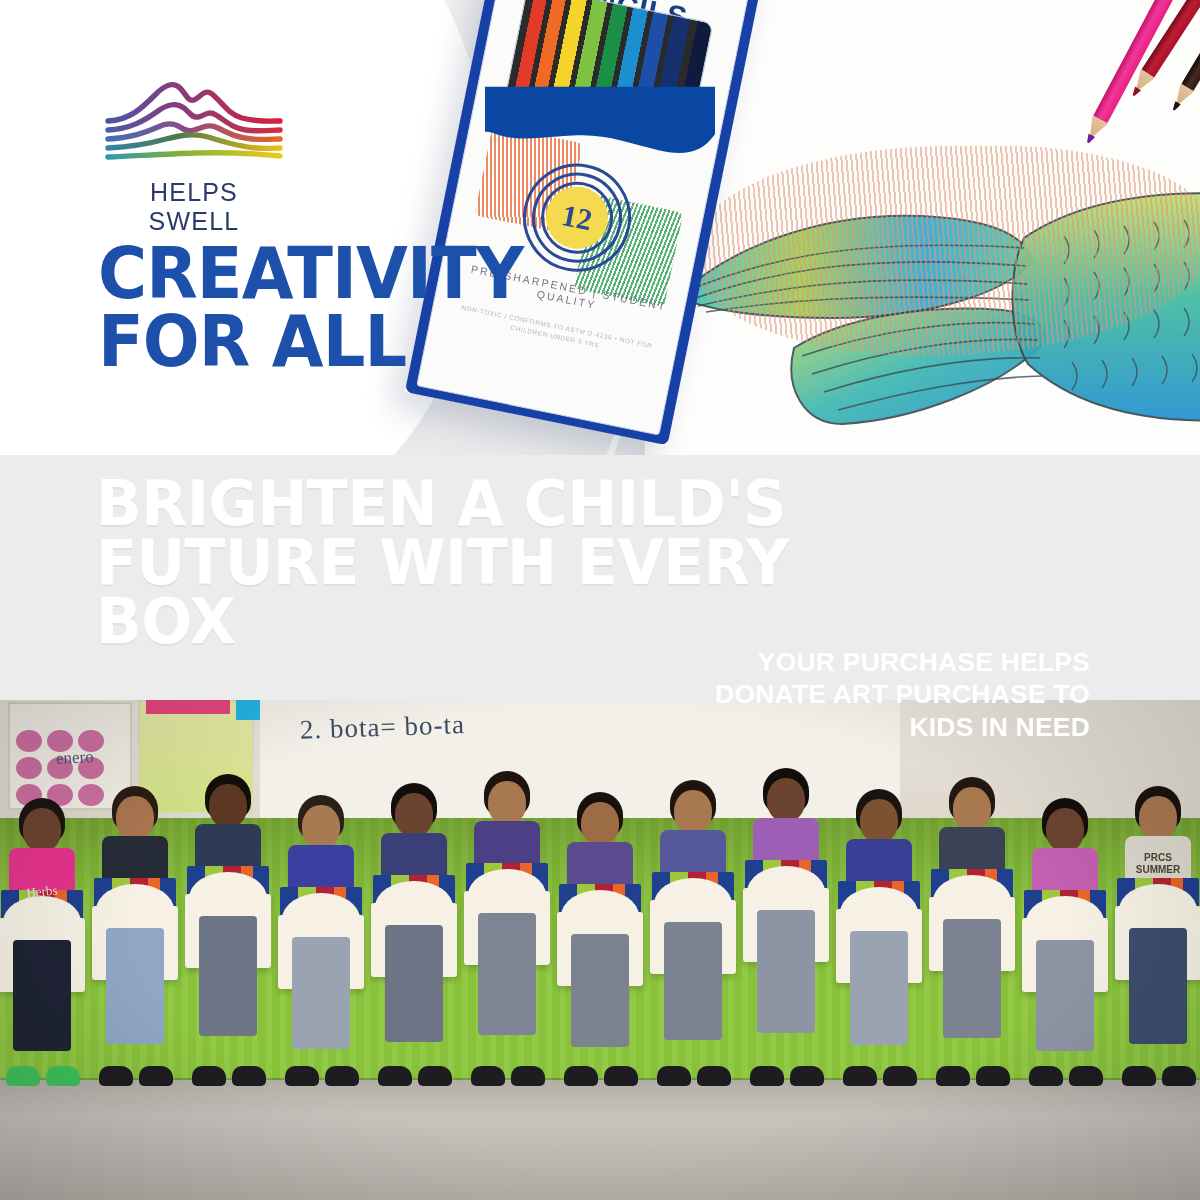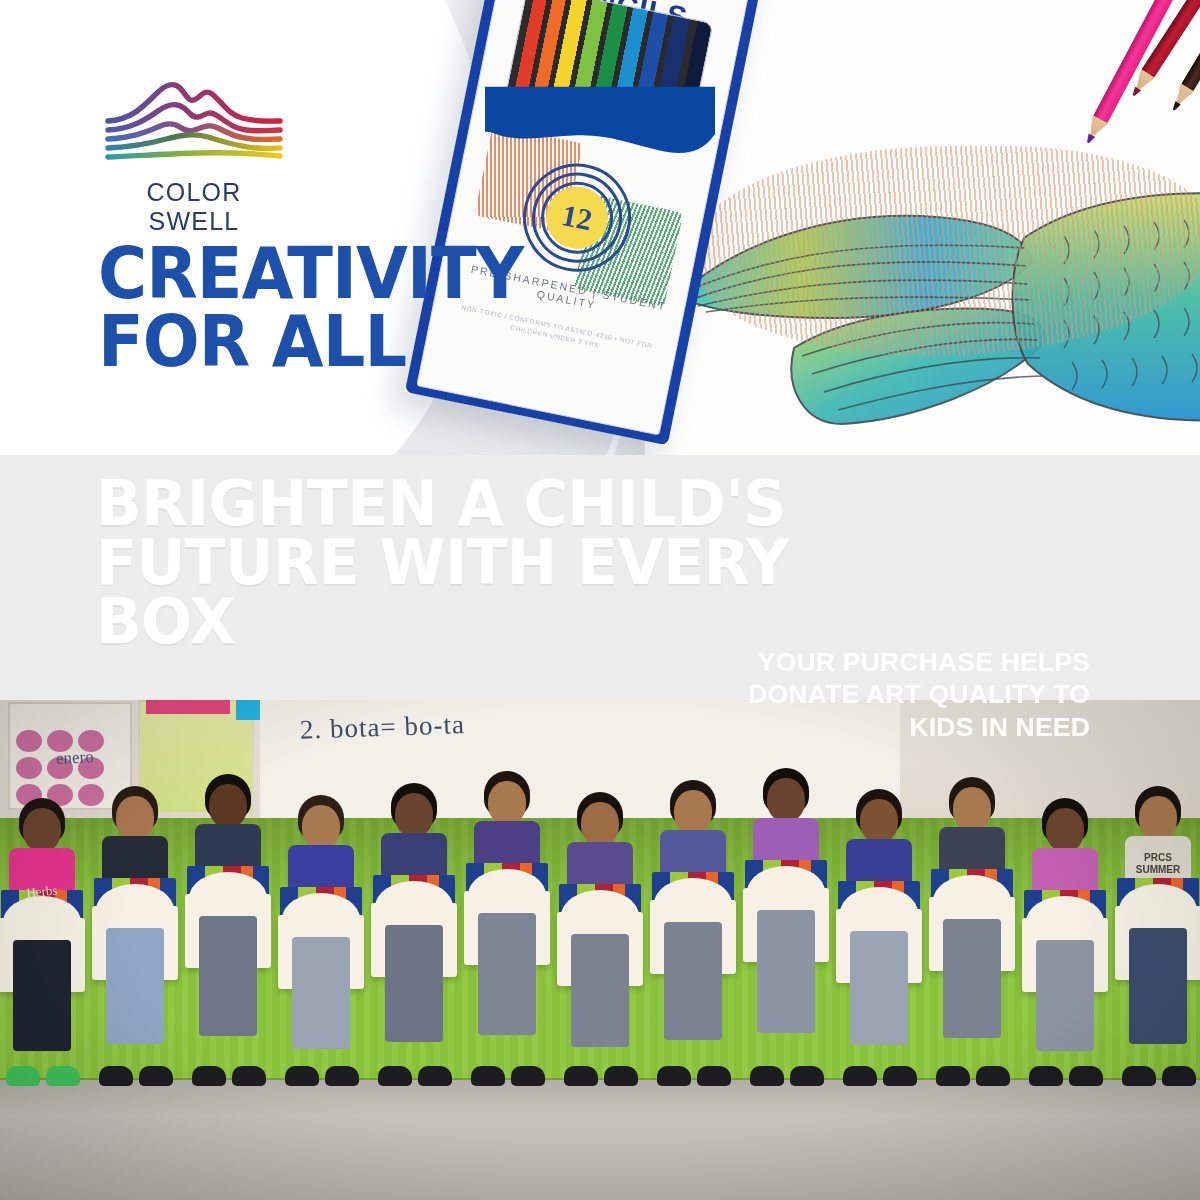--- a/index.html
+++ b/index.html
@@ -263,21 +263,21 @@
             </linearGradient>
         </defs>
         <g fill="none" stroke-width="5.4" stroke-linecap="round">
           <path d="M4 43 C26 42 38 30 52 16 C62 6 70 4 76 10 C82 16 84 24 90 22 C96 20 100 10 108 16 C118 24 124 36 138 40 C152 44 166 43 176 43" stroke="url(#w1)"></path>
           <path d="M4 52 C26 51 40 43 54 33 C64 26 72 24 80 30 C86 35 88 40 94 39 C100 38 104 32 112 37 C122 43 128 50 142 52 C156 54 168 52 176 52" stroke="url(#w2)"></path>
           <path d="M4 61 C26 60 40 55 54 49 C62 45 70 45 76 49 C80 52 84 54 90 52 C98 50 104 45 114 50 C126 56 134 60 148 61 C160 62 170 61 176 61" stroke="url(#w3)"></path>
           <path d="M4 70 C26 69 44 66 62 61 C78 57 90 55 104 59 C120 64 136 69 152 70 C164 71 172 70 176 70" stroke="url(#w4)"></path>
           <path d="M4 79 C30 78 60 76 92 75 C124 74 156 76 176 78" stroke="url(#w5)"></path>
         </g>
       </svg>
-      <div style="font-family:'Liberation Sans',sans-serif;font-size:25px;letter-spacing:1.2px;color:#2a3a6b;margin-top:-4px;text-align:center;">COLOR SWELL</div>
+      <div style="font-family:'Liberation Sans',sans-serif;font-size:25px;letter-spacing:1.2px;color:#2a3a6b;margin-top:-4px;text-align:center;">HELPS SWELL</div>
     </div>
 
     <div style="position:absolute;left:98px;top:240px;">
       <div style="font-family:'DejaVu Sans',sans-serif;font-weight:bold;font-size:72px;color:#1c50ab;line-height:.94;letter-spacing:-1px;transform:scaleX(.93);transform-origin:left center;">CREATIVITY</div>
       <div style="font-family:'DejaVu Sans',sans-serif;font-weight:bold;font-size:72px;color:#1c50ab;line-height:.94;letter-spacing:-1px;transform:scaleX(.93);transform-origin:left center;">FOR ALL</div>
     </div>
   </div>
 
   <div class="photo">
     <div class="wall-top">
@@ -451,18 +451,18 @@
              C36 690 16 684 0 688 Z" fill="#0a47a3"></path>
   </svg>
 
   <div style="position:absolute;left:0;top:453px;width:1200px;height:330px;">
     <div class="band-head">
       <div class="band-h1">BRIGHTEN A CHILD'S</div>
       <div class="band-h1">FUTURE WITH EVERY BOX</div>
     </div>
     <div class="band-sub">
       <div>YOUR PURCHASE HELPS</div>
-      <div>DONATE ART QUALITY TO</div>
+      <div>DONATE ART PURCHASE TO</div>
       <div>KIDS IN NEED</div>
     </div>
   </div>
 
 </div>
 
 </body></html>

